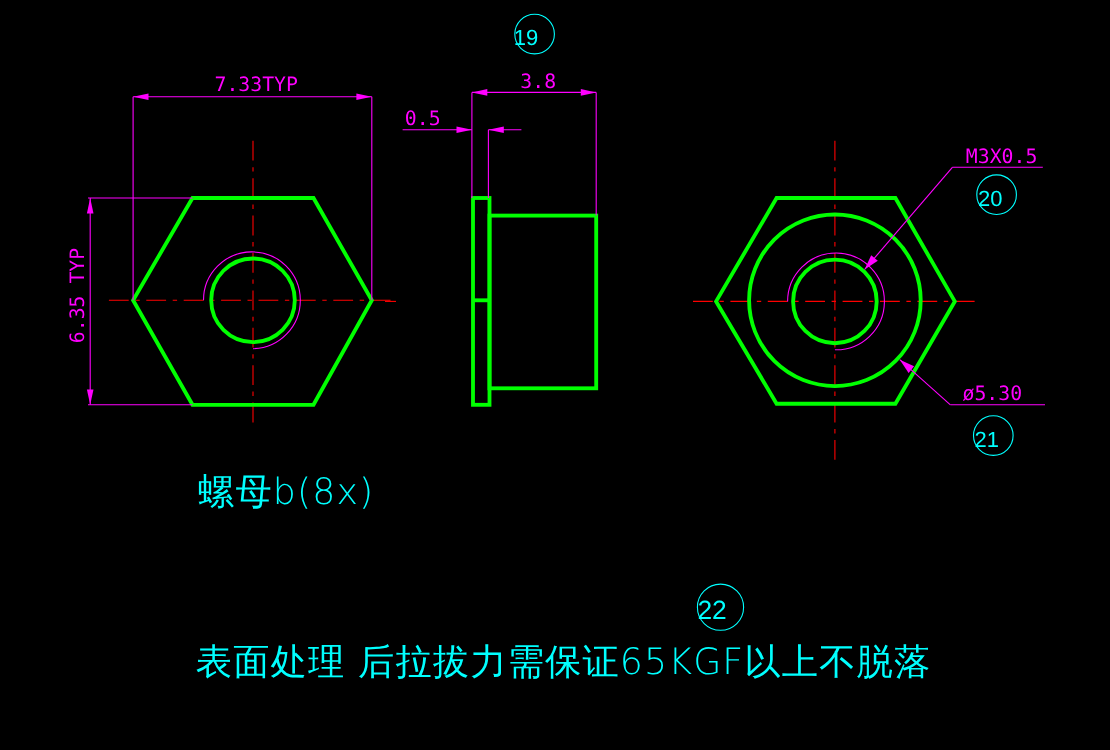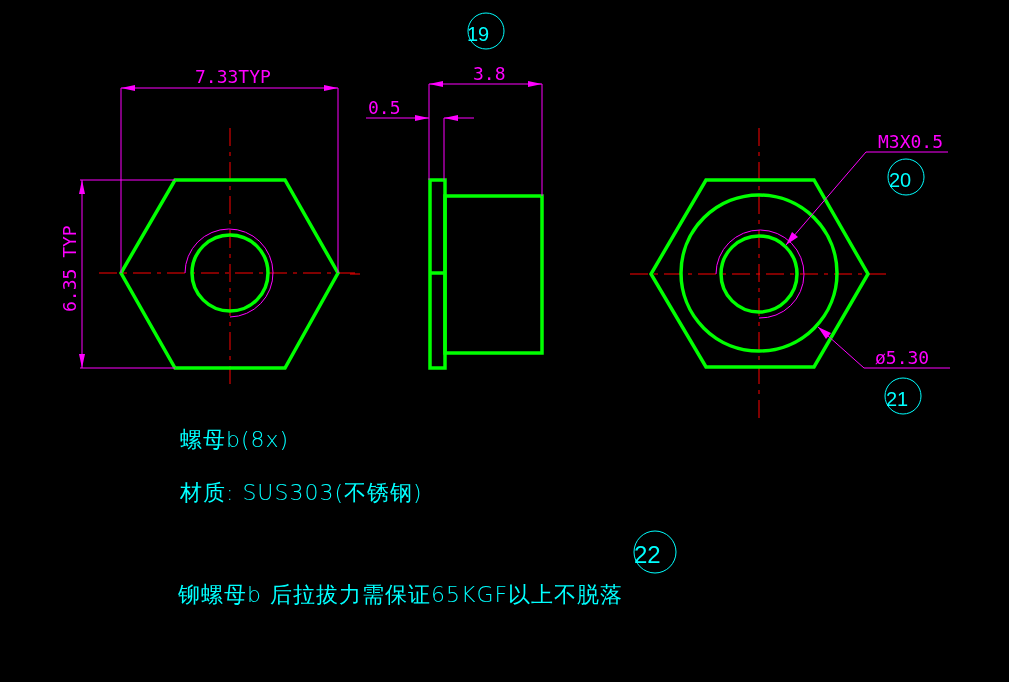--- a/index.html
+++ b/index.html
@@ -1,20 +1,20 @@
 <!DOCTYPE html>
 <html><head>
 <meta charset="utf-8">
 <style>
   html,body{margin:0;padding:0;background:#000;}
   #canvas{position:relative;width:1009px;height:682px;background:#000;overflow:hidden;}
   svg{position:absolute;left:0;top:0;}
   .dim{font-family:"DejaVu Sans Mono","Liberation Mono",monospace;fill:#ff00ff;font-size:18px;}
   .bal{font-family:"Liberation Sans","DejaVu Sans",sans-serif;fill:#00ffff;font-size:20px;}
-  .note{position:absolute;color:#00ffff;font-family:"DejaVu Sans","Liberation Sans",sans-serif;font-size:22px;white-space:nowrap;font-weight:200;letter-spacing:1px;}
+  .note{position:absolute;color:#00ffff;font-family:"DejaVu Sans","Liberation Sans",sans-serif;font-size:33px;white-space:nowrap;font-weight:200;letter-spacing:1px;}
 </style>
 </head>
 <body>
 
 <div id="canvas">
 <svg width="1009" height="682" viewBox="0 0 1009 682">
 
   <g>
     <line x1="99" y1="273" x2="360" y2="273" stroke="#ff0000" stroke-width="1" stroke-dasharray="18,6,4,6"></line>
     <line x1="230" y1="128" x2="230" y2="390" stroke="#ff0000" stroke-width="1" stroke-dasharray="18,6,4,6"></line>
@@ -79,15 +79,14 @@
     <text class="bal" x="886" y="406">21</text>
   </g>
 
   <g>
     <circle cx="655" cy="552" r="21" fill="none" stroke="#00ffff" stroke-width="1"></circle>
     <text class="bal" x="634" y="563" style="font-size:24px">22</text>
   </g>
 </svg>
 
 <div class="note" style="left:180px;top:425px;">螺母b(8x)</div>
-<div class="note" style="left:180px;top:478px;">材质: SUS303(不锈钢)</div>
-<div class="note" style="left:178px;top:580px;">铆螺母b 后拉拔力需保证65KGF以上不脱落</div>
+<div class="note" style="left:178px;top:580px;">表面处理 后拉拔力需保证65KGF以上不脱落</div>
 </div>
 
 </body></html>

